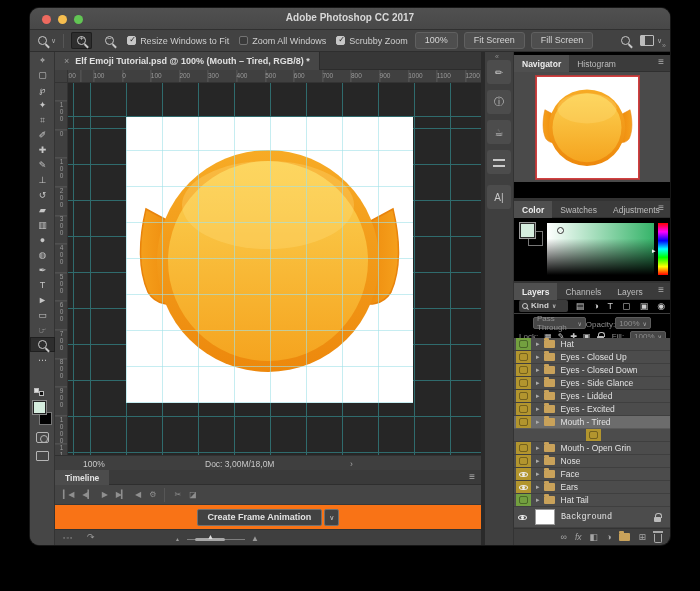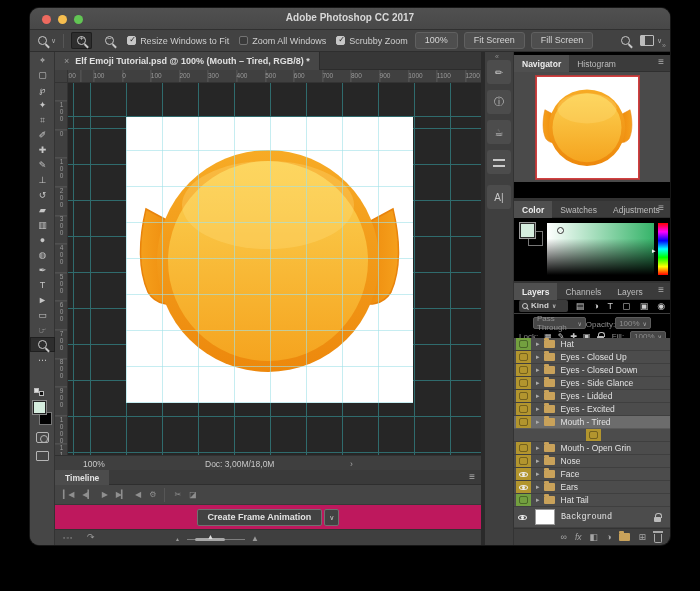--- a/index.html
+++ b/index.html
@@ -82,21 +82,21 @@
 
   
   #timeline{left:25px;top:462px;width:426px;height:75px;background:#474747;}
   #tl-tabbar{position:absolute;left:0;top:0;right:0;height:15px;background:#3A3A3A;border-bottom:1px solid #2E2E2E;}
   #tl-tab{position:absolute;left:0;top:0;height:15px;background:#4C4C4C;padding:0 10px;display:flex;align-items:center;
     font-size:8.5px;font-weight:bold;color:#E2E2E2;}
   .pmenu{position:absolute;right:6px;top:1px;color:#AFAFAF;font-size:10px;}
   #tl-transport{position:absolute;left:0;top:15px;right:0;height:20px;background:#454545;border-bottom:1px solid #383838;
     display:flex;align-items:center;padding-left:8px;gap:9px;}
   .tpt{color:#8F8F8F;font-size:8px;letter-spacing:-1px;}
-  #tl-content{position:absolute;left:0;top:35px;right:0;height:24px;background:#be185d;
+  #tl-content{position:absolute;left:0;top:35px;right:0;height:24px;background:#f97316;
     display:flex;align-items:center;justify-content:center;gap:2px;}
   #cfa-btn{background:#424242;border:1px solid #707070;border-radius:2px;color:#E3E3E3;font-size:9px;font-weight:bold;
     padding:2px 10px;line-height:11px;}
   #cfa-dd{background:#424242;border:1px solid #707070;border-radius:2px;color:#C9C9C9;font-size:7px;padding:2px 4px;line-height:11px;}
   #tl-bottom{position:absolute;left:0;top:59px;right:0;height:16px;background:#3F3F3F;border-top:1px solid #333;}
   #tl-bottom .fr{position:absolute;left:8px;top:4px;color:#9A9A9A;font-size:7px;letter-spacing:1px;}
   #tl-bottom .tw{position:absolute;left:32px;top:2px;color:#9A9A9A;font-size:9px;}
   #tl-zoomout{position:absolute;left:120px;top:6px;color:#9A9A9A;font-size:5px;}
   #tl-track{position:absolute;left:132px;top:9px;width:58px;height:1px;background:#7E7E7E;}
   #tl-track .fill{position:absolute;left:8px;top:-1px;width:30px;height:3px;background:#A8A8A8;border-radius:2px;}

